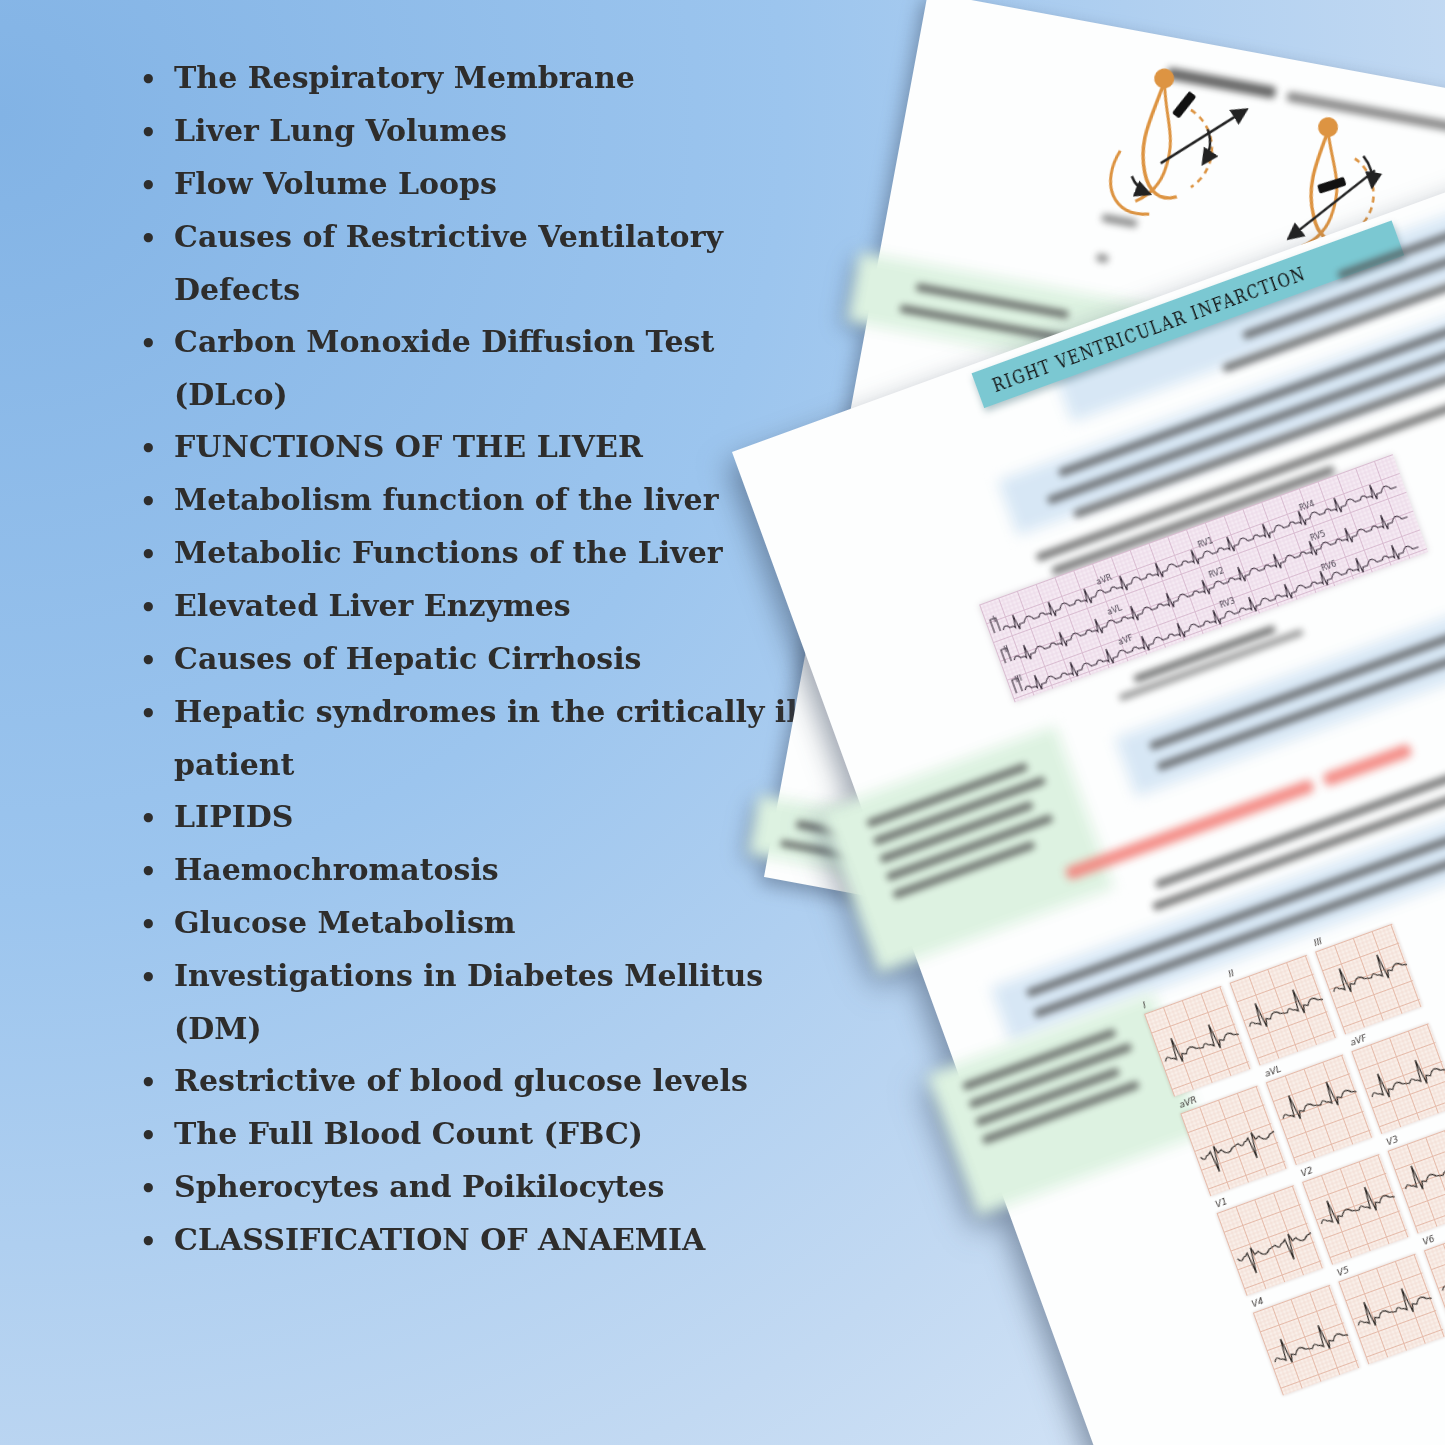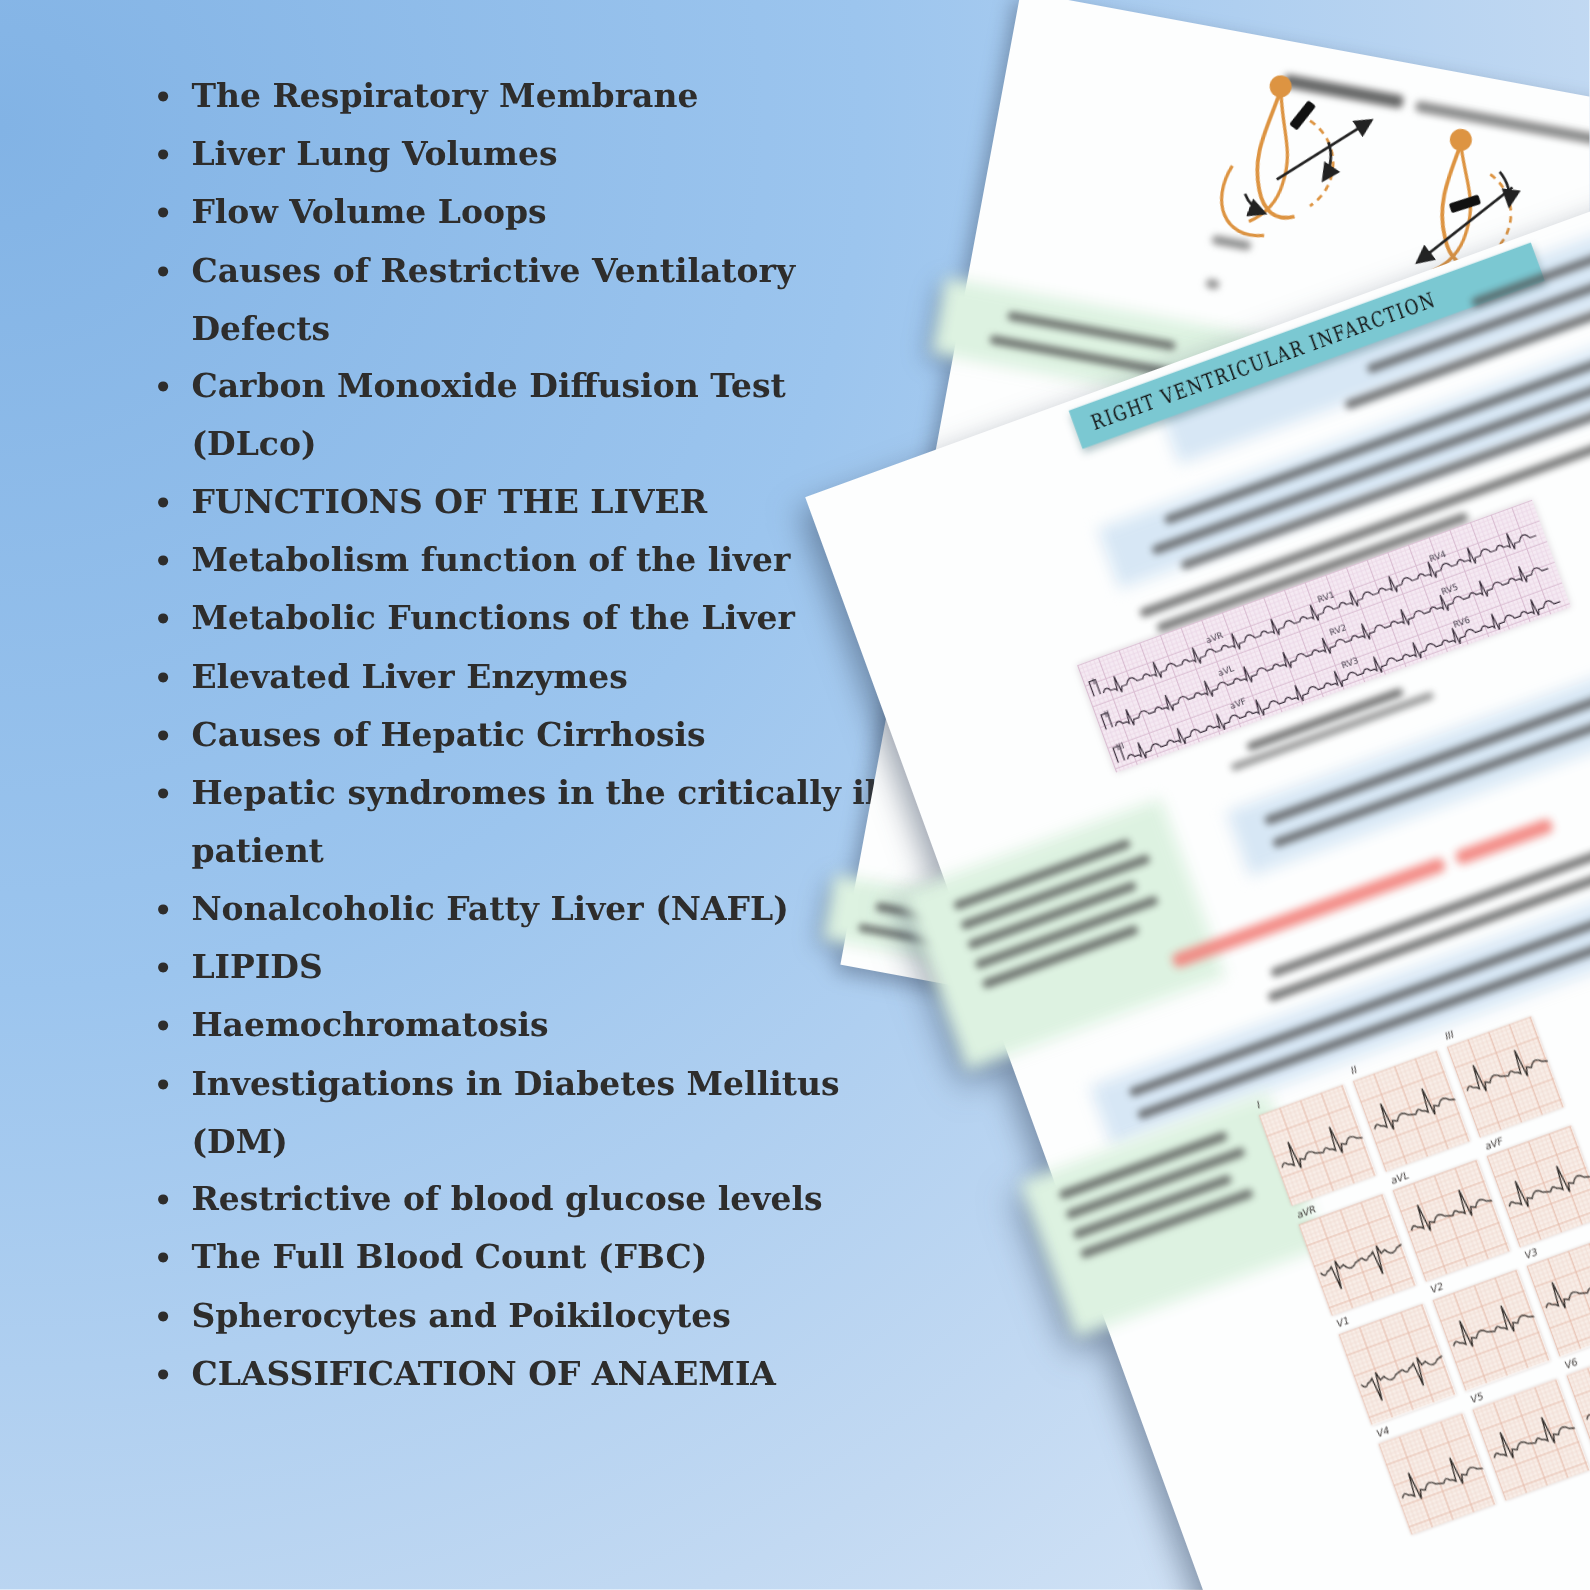--- a/index.html
+++ b/index.html
@@ -2,21 +2,21 @@
 <html><head>
 <meta charset="utf-8">
 <style>
   html,body{margin:0;padding:0;}
   body{width:1445px;height:1445px;overflow:hidden;position:relative;
        background:radial-gradient(circle at 0% 8%, #82b3e5 0%, #9cc5ee 40%, #c2d9f2 75%, #dce9f8 100%);
        font-family:"DejaVu Sans",sans-serif;}
   .stage{position:absolute;inset:0;}
 
   
-  .toc{position:absolute;left:140px;top:62px;width:672px;margin:0;padding:0;list-style:none;
+  .toc{position:absolute;left:140px;top:52px;width:672px;margin:0;padding:0;list-style:none;
        font-family:"DejaVu Serif",serif;font-weight:bold;font-size:30px;line-height:52px;color:#2e2d2c;}
   .toc li{padding-left:34px;text-indent:-34px;}
   .toc .bullet{display:inline-block;width:34px;text-indent:0;font-size:26px;}
 
   
   .page{position:absolute;background:#fdfefe;transform-origin:top left;}
   .page.back{left:928px;top:-8px;width:1000px;height:900px;transform:rotate(10.5deg);z-index:1;
              filter:drop-shadow(-4px 7px 9px rgba(55,70,95,.45));}
   .page.front{left:732px;top:452px;width:1160px;height:1400px;transform:rotate(-20deg);z-index:2;
               filter:drop-shadow(-9px 10px 14px rgba(50,65,90,.5));}
@@ -80,23 +80,23 @@
     <li><span class="bullet">•</span><span>Liver Lung Volumes</span></li>
     <li><span class="bullet">•</span><span>Flow Volume Loops</span></li>
     <li><span class="bullet">•</span><span>Causes of Restrictive Ventilatory Defects</span></li>
     <li><span class="bullet">•</span><span>Carbon Monoxide Diffusion Test (DLco)</span></li>
     <li><span class="bullet">•</span><span>FUNCTIONS OF THE LIVER</span></li>
     <li><span class="bullet">•</span><span>Metabolism function of the liver</span></li>
     <li><span class="bullet">•</span><span>Metabolic Functions of the Liver</span></li>
     <li><span class="bullet">•</span><span>Elevated Liver Enzymes</span></li>
     <li><span class="bullet">•</span><span>Causes of Hepatic Cirrhosis</span></li>
     <li><span class="bullet">•</span><span>Hepatic syndromes in the critically ill patient</span></li>
-    <li><span class="bullet">•</span><span>Nonalcoholic Fatty Liver (NAFL)</span></li>
     <li><span class="bullet">•</span><span>LIPIDS</span></li>
     <li><span class="bullet">•</span><span>Haemochromatosis</span></li>
+    <li><span class="bullet">•</span><span>Glucose Metabolism</span></li>
     <li><span class="bullet">•</span><span>Investigations in Diabetes Mellitus (DM)</span></li>
     <li><span class="bullet">•</span><span>Restrictive of blood glucose levels</span></li>
     <li><span class="bullet">•</span><span>The Full Blood Count (FBC)</span></li>
     <li><span class="bullet">•</span><span>Spherocytes and Poikilocytes</span></li>
     <li><span class="bullet">•</span><span>CLASSIFICATION OF ANAEMIA</span></li>
   </ul>
 
   <div class="page back">
     <div class="bl dk" style="left:250px;top:30px;width:110px;height:12px"></div>
     <div class="bl lt" style="left:372px;top:32px;width:195px;height:10px"></div>

